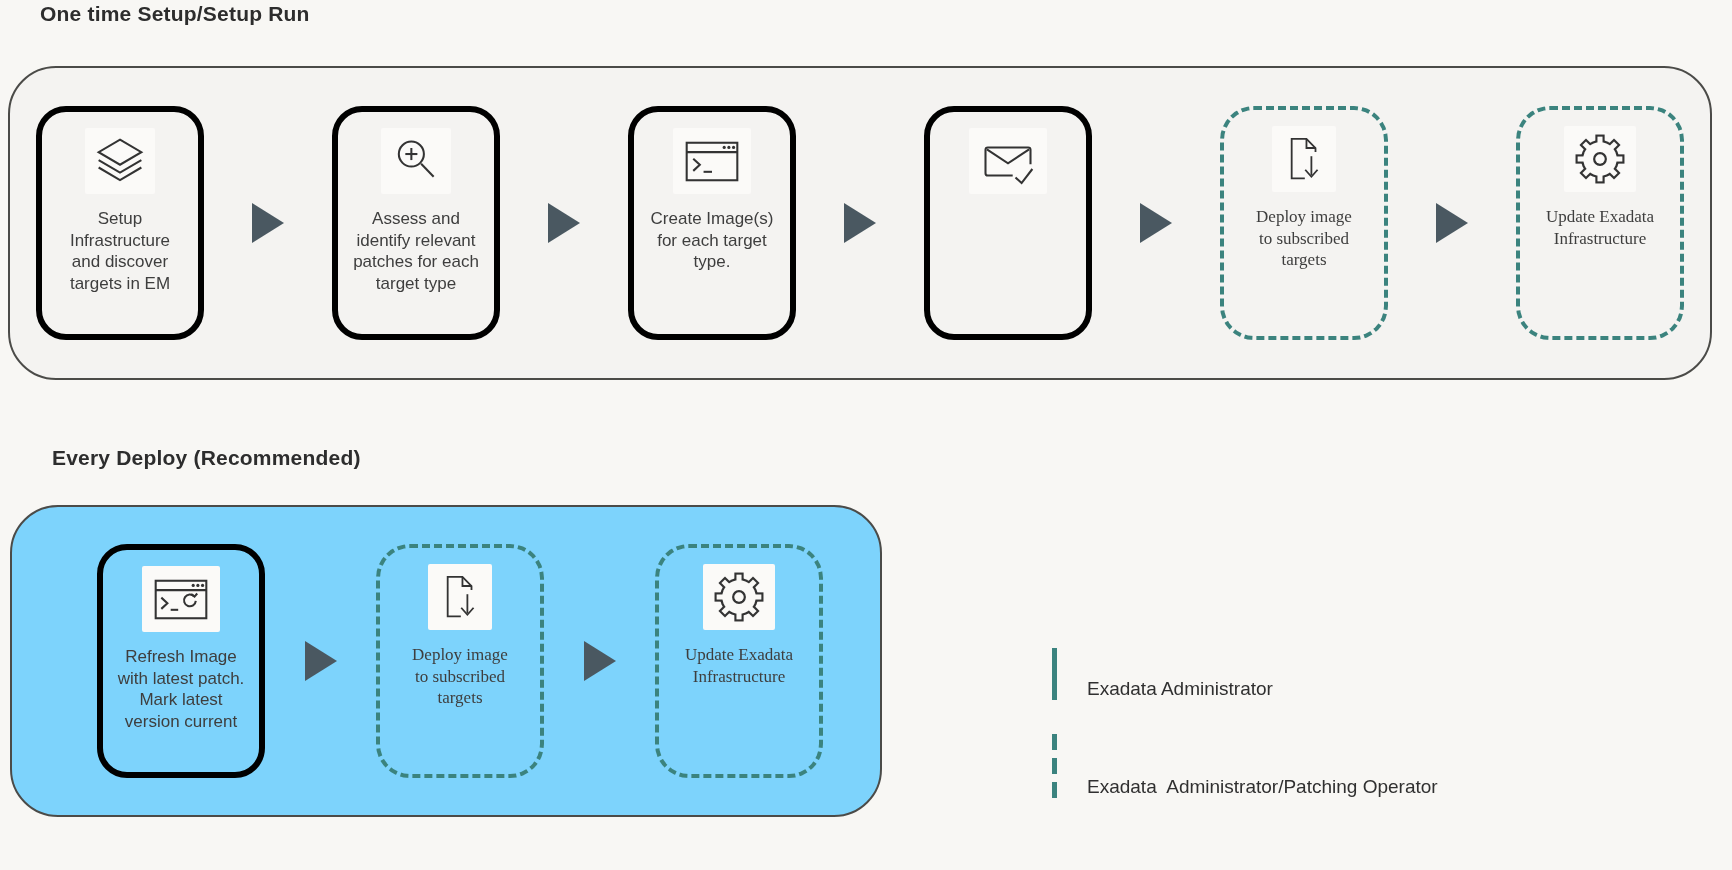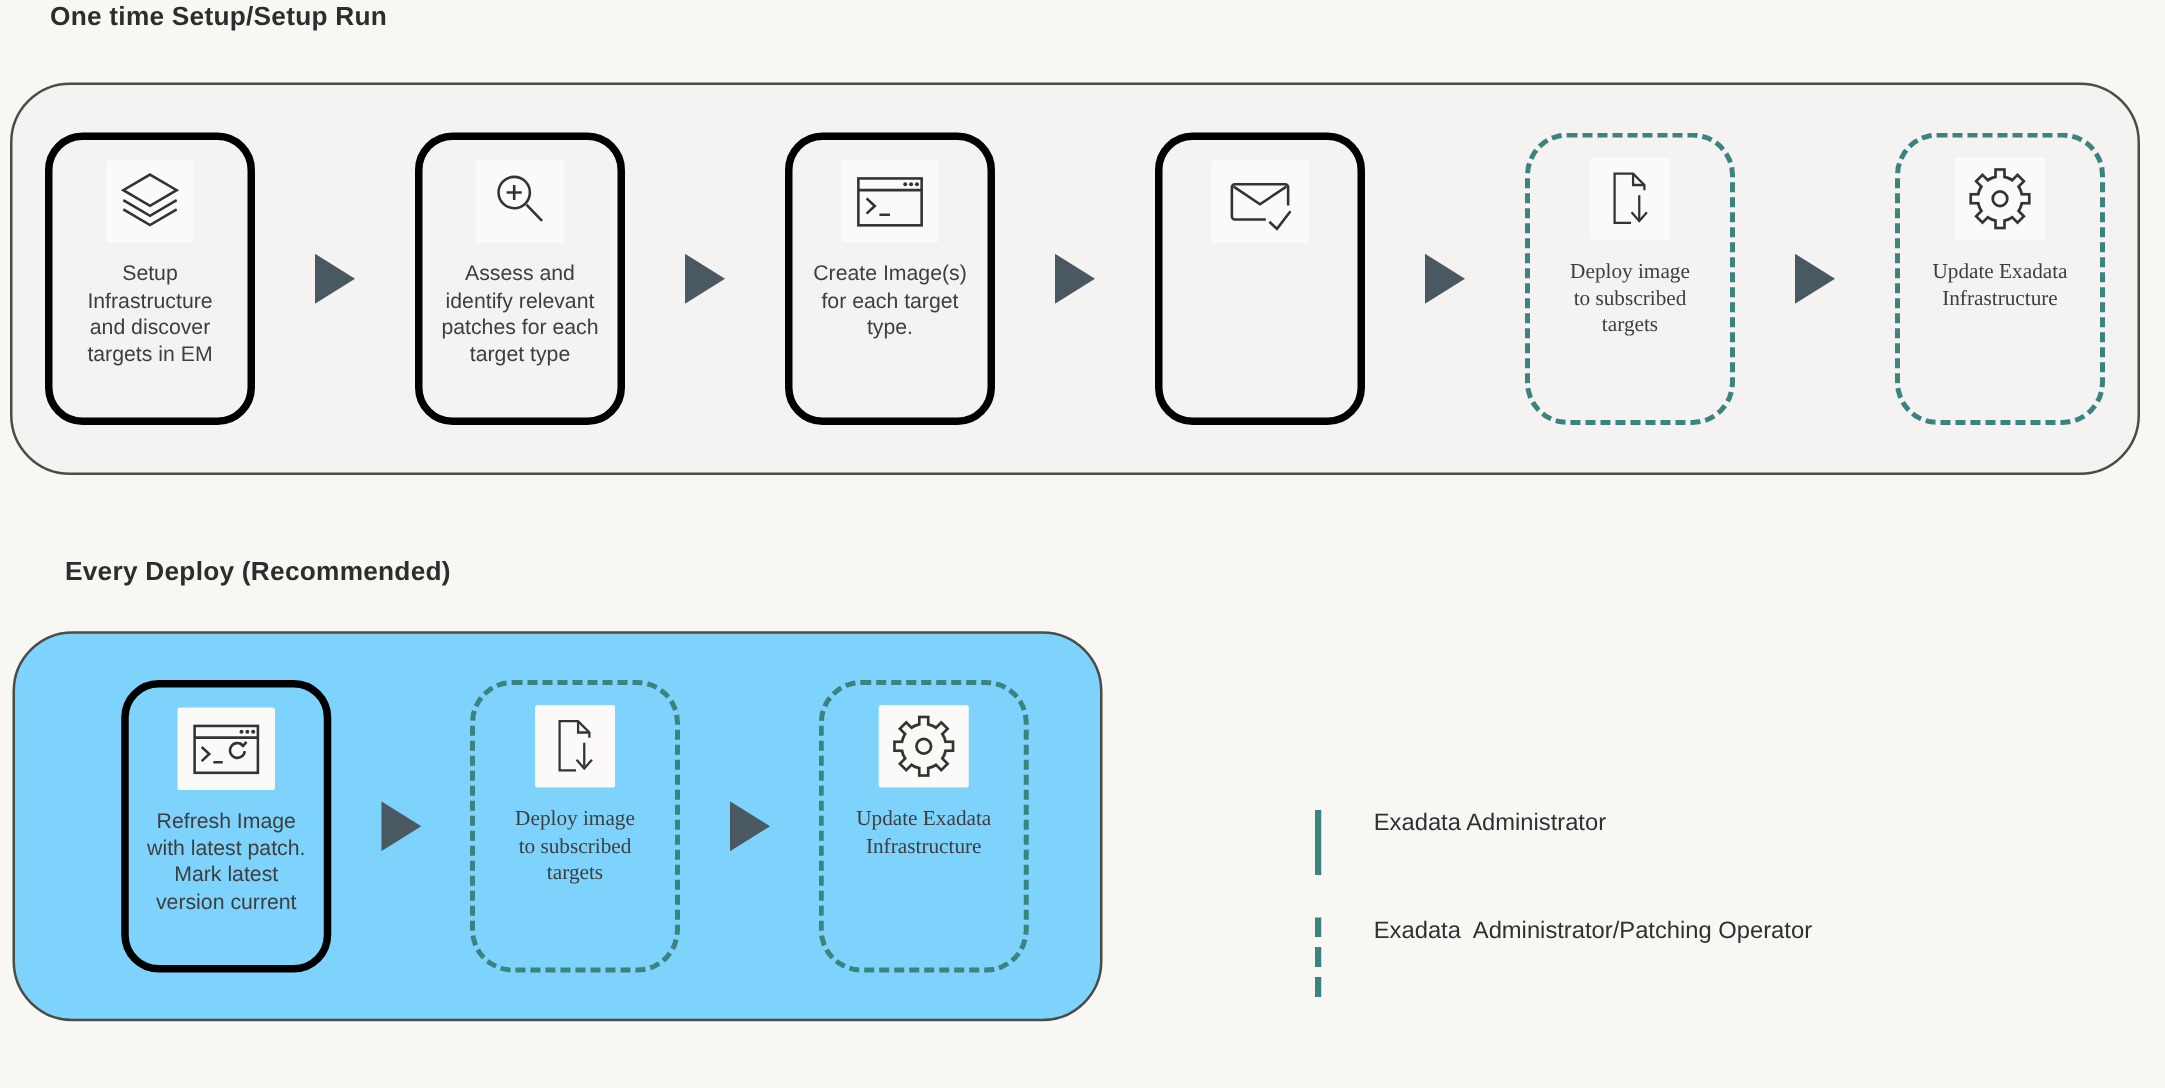--- a/index.html
+++ b/index.html
@@ -61,21 +61,21 @@
     white-space:pre-wrap;
   }
 
   .flow-arrow{flex:0 0 auto;display:flex;align-items:center;}
 
   
   #legend{
     position:absolute;left:1052px;top:648px;
     display:flex;flex-direction:column;gap:34px;
   }
-  .legend-row{display:flex;align-items:flex-start;gap:12px;}
+  .legend-row{display:flex;align-items:flex-end;}
   .legend-line{flex:0 0 auto;width:5px;}
   .legend-line.solid{height:52px;background:#3b837e;}
   .legend-line.dashed{
     height:64px;
     background:repeating-linear-gradient(to bottom,#3b837e 0 16px,transparent 16px 24px);
   }
   .legend-label{
     margin-left:30px;font-size:19px;color:#303030;white-space:pre-wrap;
   }
 </style>

